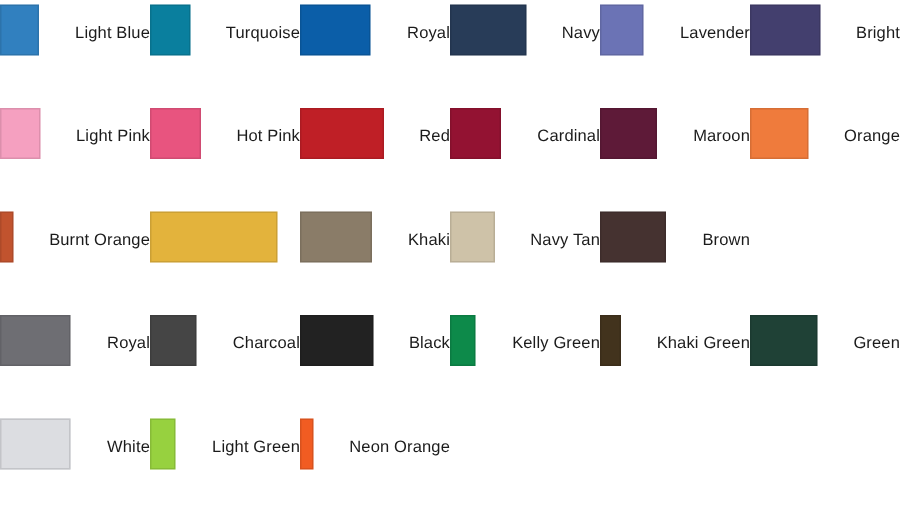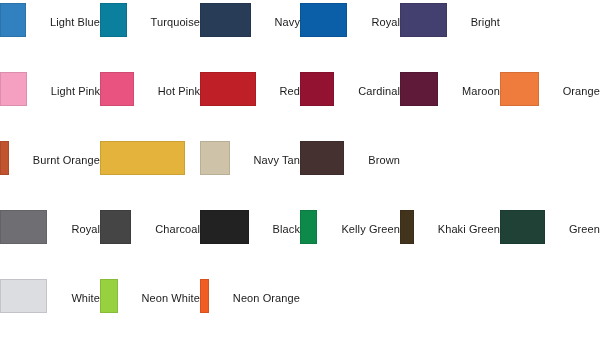--- a/index.html
+++ b/index.html
@@ -60,26 +60,30 @@
     <div class="swatch-row">
       <div class="swatch-cell">
         <div class="swatch-chip" style="background: rgb(49, 128, 191);"></div>
         <div class="swatch-label">Light Blue</div>
       </div>
       <div class="swatch-cell">
         <div class="swatch-chip" style="background: rgb(10, 127, 158);"></div>
         <div class="swatch-label">Turquoise</div>
       </div>
       <div class="swatch-cell">
+        <div class="swatch-chip" style="background: rgb(11, 94, 168);"></div>
+        <div class="swatch-label">Royal</div>
+      </div>
+      <div class="swatch-cell">
         <div class="swatch-chip" style="background: rgb(40, 60, 88);"></div>
         <div class="swatch-label">Navy</div>
       </div>
       <div class="swatch-cell">
-        <div class="swatch-chip" style="background: rgb(11, 94, 168);"></div>
-        <div class="swatch-label">Royal</div>
+        <div class="swatch-chip" style="background: rgb(107, 115, 181);"></div>
+        <div class="swatch-label">Lavender</div>
       </div>
       <div class="swatch-cell">
         <div class="swatch-chip" style="background: rgb(67, 63, 110);"></div>
         <div class="swatch-label">Bright</div>
       </div>
     </div>
     <div class="swatch-row">
       <div class="swatch-cell">
         <div class="swatch-chip" style="background: rgb(245, 160, 192);"></div>
         <div class="swatch-label">Light Pink</div>
@@ -105,20 +109,24 @@
         <div class="swatch-label">Orange</div>
       </div>
     </div>
     <div class="swatch-row">
       <div class="swatch-cell">
         <div class="swatch-chip" style="background: rgb(193, 83, 46);"></div>
         <div class="swatch-label">Burnt Orange</div>
       </div>
       <div class="swatch-cell">
         <div class="swatch-chip" style="background: rgb(227, 179, 60);"></div>
+      </div>
+      <div class="swatch-cell">
+        <div class="swatch-chip" style="background: rgb(138, 124, 104);"></div>
+        <div class="swatch-label">Khaki</div>
       </div>
       <div class="swatch-cell">
         <div class="swatch-chip" style="background: rgb(206, 194, 168);"></div>
         <div class="swatch-label">Navy Tan</div>
       </div>
       <div class="swatch-cell">
         <div class="swatch-chip" style="background: rgb(69, 50, 48);"></div>
         <div class="swatch-label">Brown</div>
       </div>
     </div>
@@ -148,20 +156,20 @@
         <div class="swatch-label">Green</div>
       </div>
     </div>
     <div class="swatch-row">
       <div class="swatch-cell">
         <div class="swatch-chip outlined" style="background: rgb(220, 221, 225);"></div>
         <div class="swatch-label">White</div>
       </div>
       <div class="swatch-cell">
         <div class="swatch-chip" style="background: rgb(151, 209, 63);"></div>
-        <div class="swatch-label">Neon White</div>
+        <div class="swatch-label">Light Green</div>
       </div>
       <div class="swatch-cell">
         <div class="swatch-chip" style="background: rgb(241, 92, 34);"></div>
         <div class="swatch-label">Neon Orange</div>
       </div>
     </div>
   </div>
 
 </body></html>

